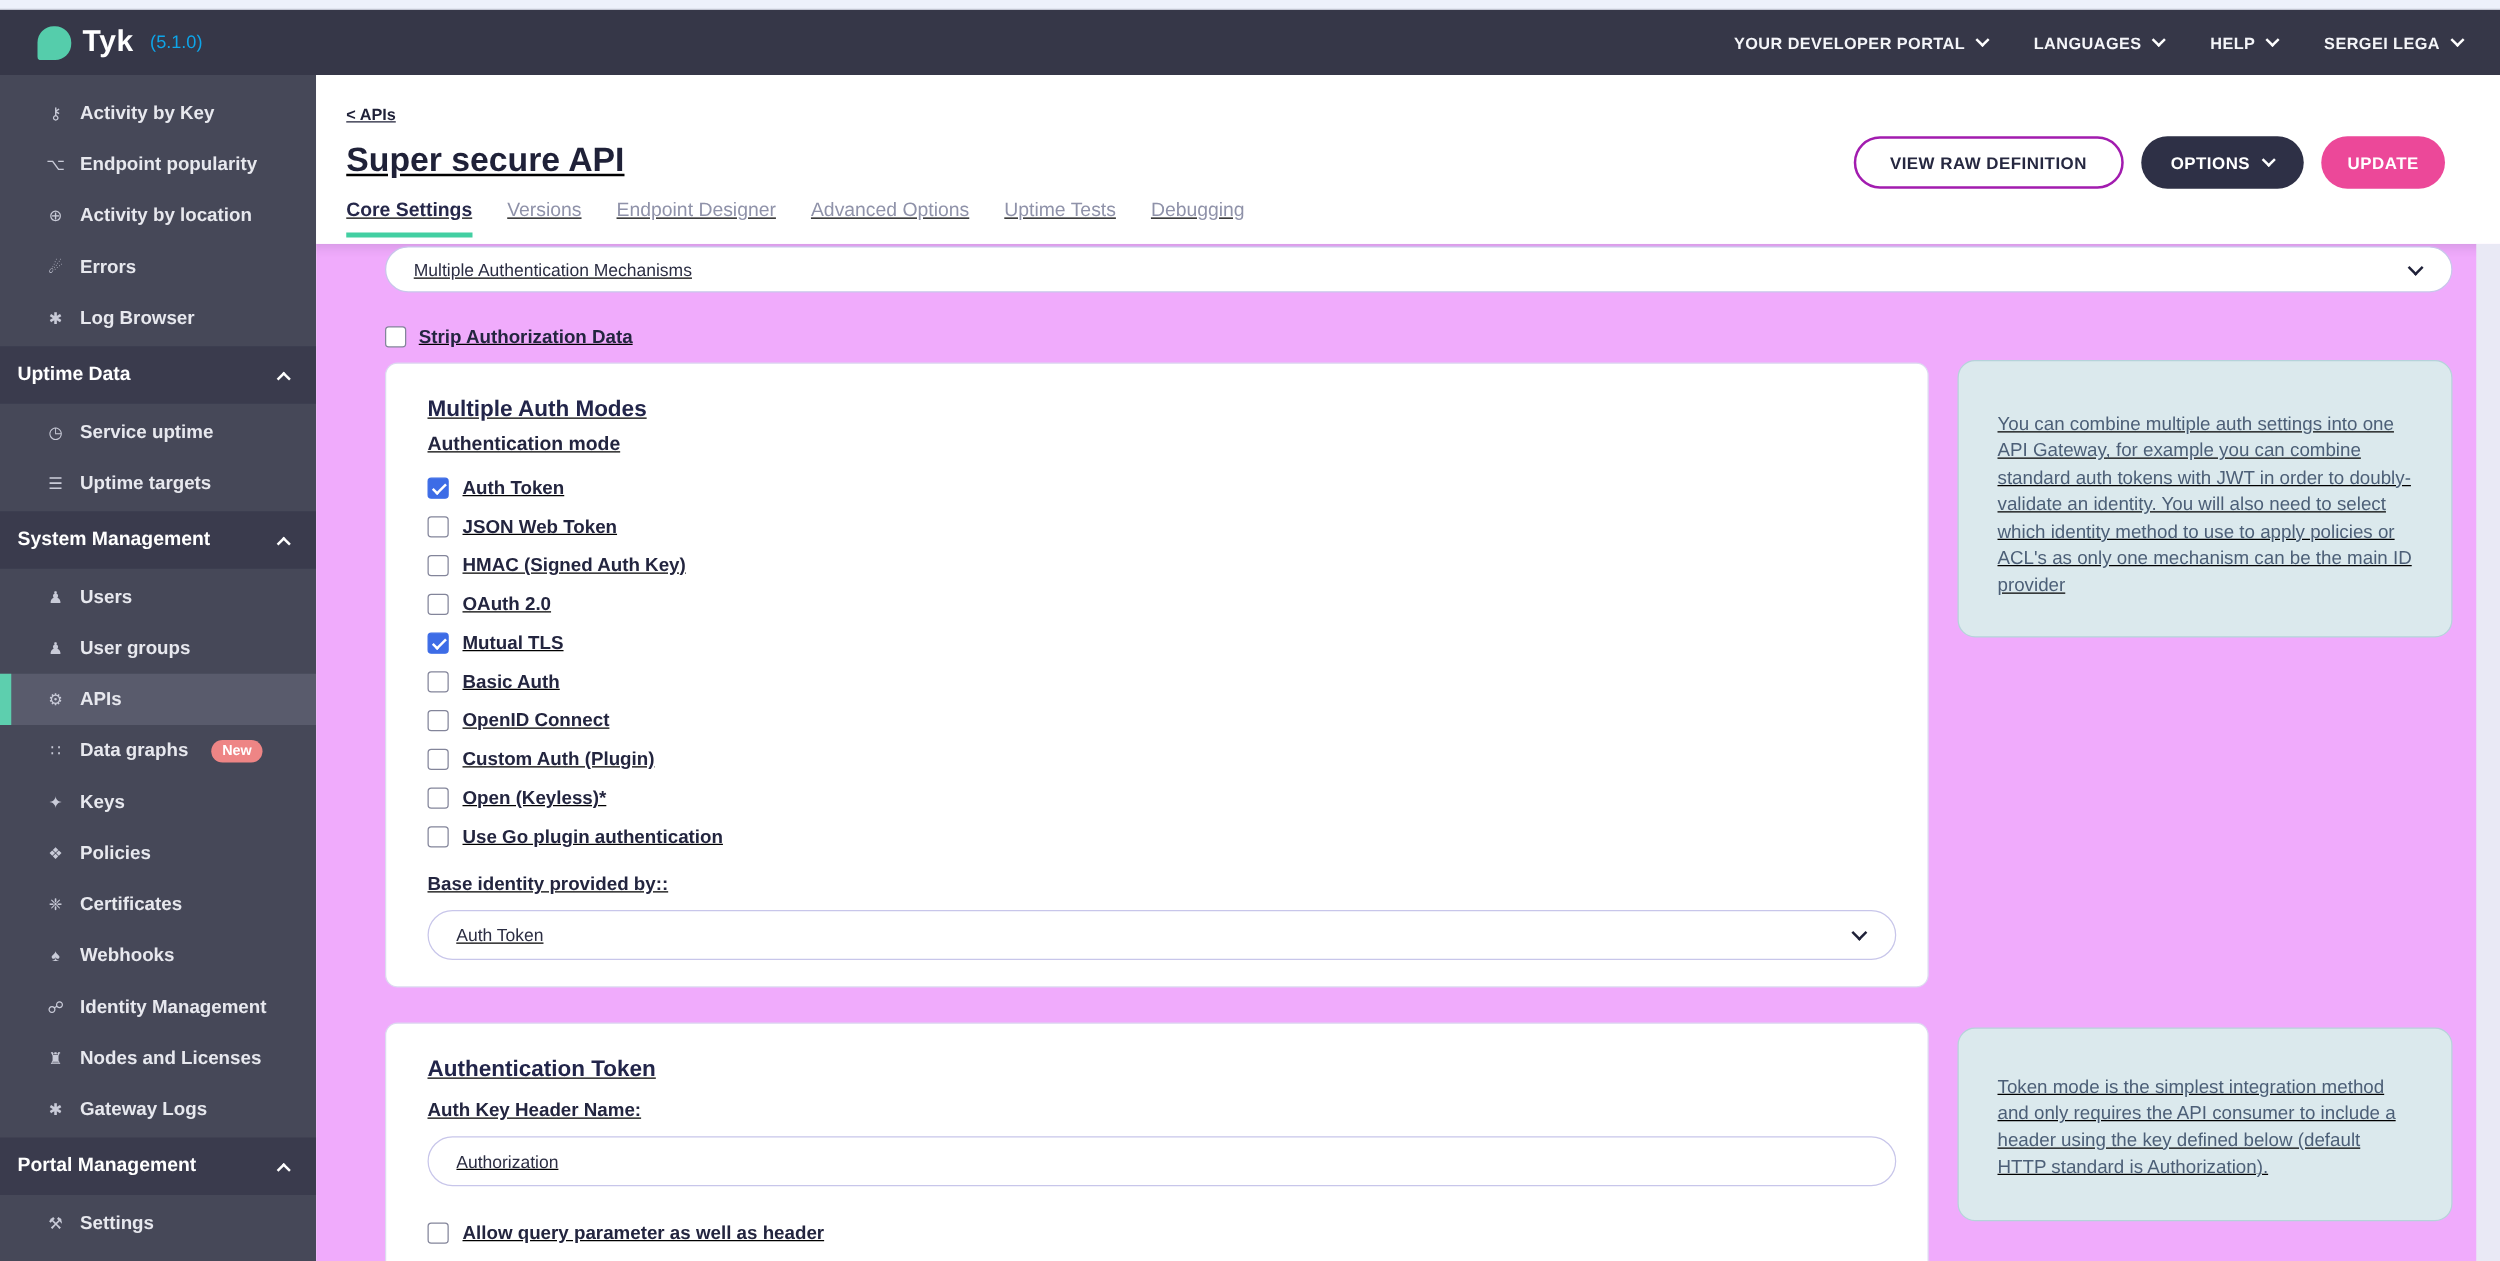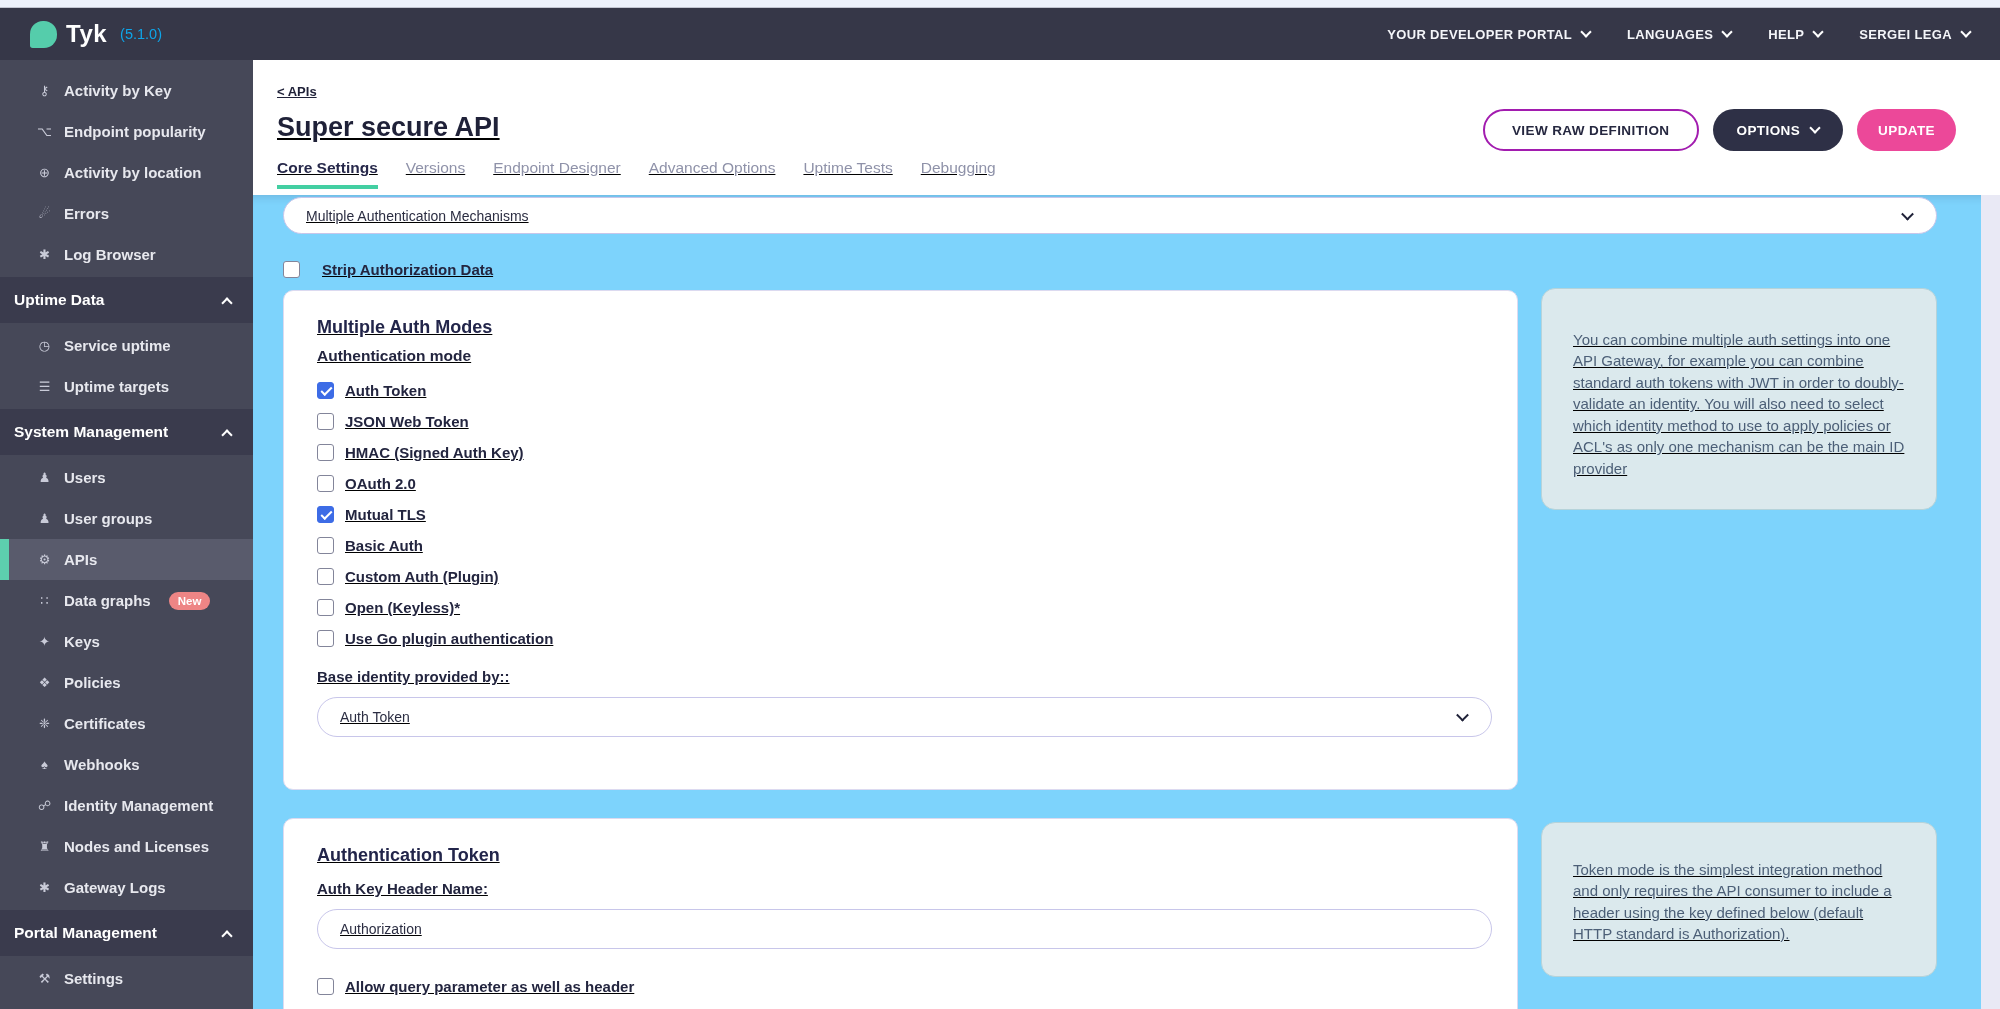--- a/index.html
+++ b/index.html
@@ -38,34 +38,34 @@
   .tabs { display:flex; gap:28px; margin-top:16px; font-size:15.5px; }
   .tab { padding-bottom:8px; color:#8f92a9; cursor:pointer; border-bottom:4px solid transparent; }
   .tab.active { color:#26284a; font-weight:700; border-bottom-color:#43cfa2; }
   .header-buttons { position:absolute; right:44px; top:49px; display:flex; gap:14px; align-items:center; }
   .btn { height:42px; border-radius:21px; font-size:13.5px; font-weight:700; letter-spacing:.4px; display:flex; align-items:center; justify-content:center; cursor:pointer; white-space:nowrap; }
   .btn-outline { border:2px solid #a21caf; color:#262840; background:#fff; padding:0 27px; }
   .btn-dark { background:#2e3046; color:#fff; padding:0 24px; gap:11px; }
   .btn-teal { background:#ec4899; color:#fff; padding:0 21px; }
 
   
-  .scroll-area { flex:1; background:#7dd3fc; position:relative; overflow:hidden; box-shadow:inset 0 9px 9px -7px rgba(40,40,70,.16); padding:2px 0 0 30px; }
+  .scroll-area { flex:1; background:#f0abfc; position:relative; overflow:hidden; box-shadow:inset 0 9px 9px -7px rgba(40,40,70,.16); padding:2px 0 0 55px; }
   .scroll-gutter { position:absolute; right:0; top:0; width:19px; height:100%; background:#e9e9f5; }
   .content { width:1654px; }
 
   .select { background:#fff; border:1px solid #c8c6ea; border-radius:19px; height:37px; display:flex; align-items:center; padding:0 22px; font-size:14px; color:#2b2d42; position:relative; cursor:pointer; width:100%; }
   .select .sel-chev { position:absolute; right:24px; top:50%; width:9px; height:9px; border-right:2px solid #1f2138; border-bottom:2px solid #1f2138; transform:translateY(-70%) rotate(45deg); }
   .select.inner { height:40px; border-radius:20px; }
 
   .checkbox { width:17px; height:17px; border:1.5px solid #83859a; border-radius:3px; background:#fff; flex-shrink:0; cursor:pointer; position:relative; }
   .checkbox.checked { background:#3d6ce6; border-color:#3d6ce6; }
   .checkbox.checked::after { content:""; position:absolute; left:3px; top:4px; width:9px; height:4px; border-left:2px solid #fff; border-bottom:2px solid #fff; transform:rotate(-45deg); }
   .cb-label { font-size:15px; font-weight:600; color:#23253f; }
   .cb-row { height:31px; display:flex; align-items:center; gap:11px; }
-  .strip-row { margin-top:27px; display:flex; align-items:flex-end; gap:22px; }
+  .strip-row { margin-top:27px; display:flex; align-items:flex-end; gap:10px; }
 
   .row2col { display:flex; gap:23px; align-items:flex-start; }
   .panel { width:1235px; background:#fff; border:1px solid #dcdaf0; border-radius:10px; padding:26px 25px 34px 33px; }
   .panel-title { font-size:18px; font-weight:700; color:#22254a; }
   .panel-sub { font-size:15.5px; font-weight:600; color:#23253f; margin-top:9px; }
   .cb-list { margin-top:10px; }
   .field-label { font-size:15px; font-weight:700; color:#23253f; margin-top:14px; }
   .panel .select.inner { margin-top:12px; }
   .row-auth-modes { margin-top:12px; }
   .panel-auth-modes { height:500px; }
@@ -261,20 +261,24 @@
                 <div class="cb-row">
                   <div class="checkbox checked"></div>
                   <span class="cb-label">Mutual TLS</span>
                 </div>
                 <div class="cb-row">
                   <div class="checkbox"></div>
                   <span class="cb-label">Basic Auth</span>
                 </div>
                 <div class="cb-row">
                   <div class="checkbox"></div>
+                  <span class="cb-label">OpenID Connect</span>
+                </div>
+                <div class="cb-row">
+                  <div class="checkbox"></div>
                   <span class="cb-label">Custom Auth (Plugin)</span>
                 </div>
                 <div class="cb-row">
                   <div class="checkbox"></div>
                   <span class="cb-label">Open (Keyless)*</span>
                 </div>
                 <div class="cb-row">
                   <div class="checkbox"></div>
                   <span class="cb-label">Use Go plugin authentication</span>
                 </div>

